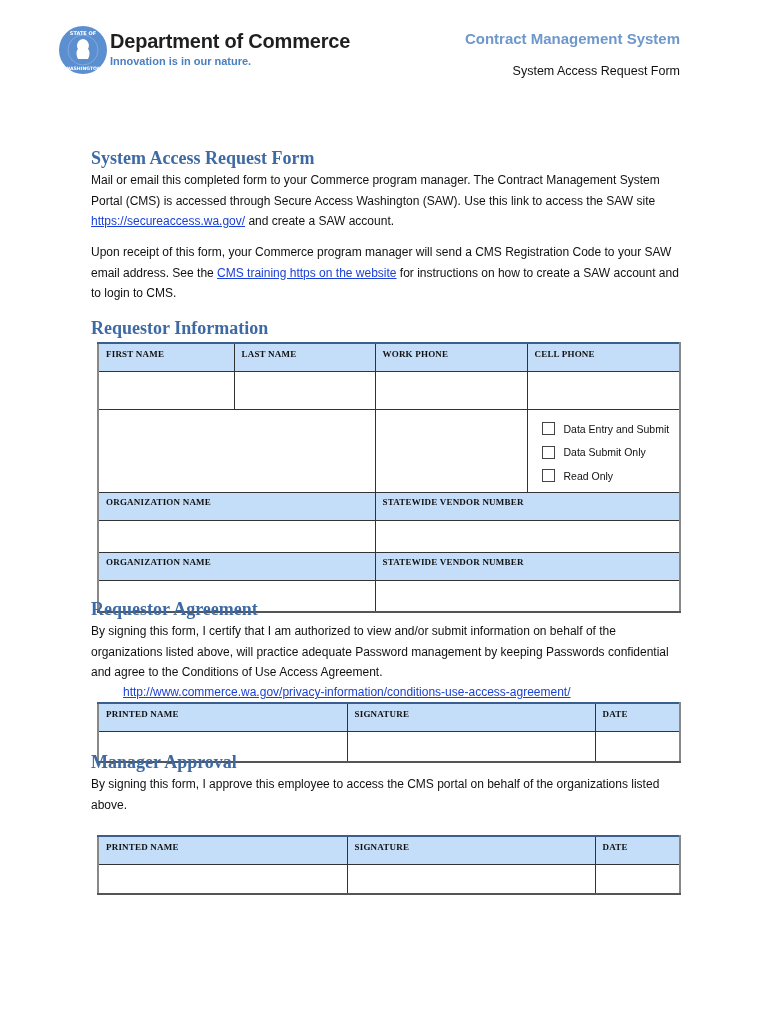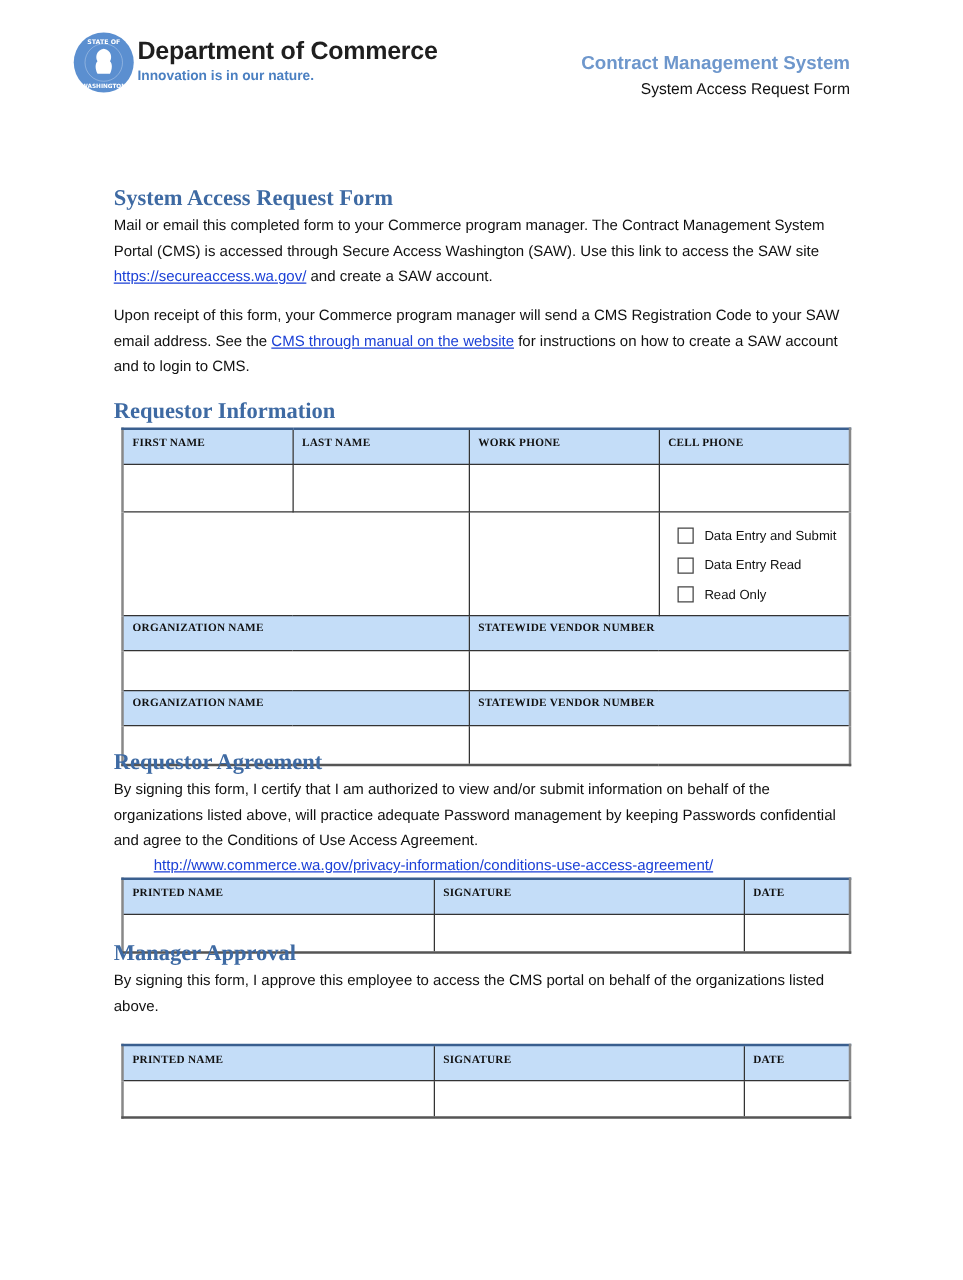--- a/index.html
+++ b/index.html
@@ -5,21 +5,21 @@
   html, body { margin: 0; padding: 0; background: #ffffff; }
   body { width: 770px; height: 1024px; position: relative; overflow: hidden;
          font-family: "Liberation Sans", sans-serif; color: #111; }
 
   
   .logo { position: absolute; left: 58px; top: 25px; width: 50px; height: 50px; }
   .dept-title { position: absolute; left: 110px; top: 30px; font-size: 20px; font-weight: bold;
                 color: #1f1f1f; letter-spacing: -0.2px; white-space: nowrap; }
   .dept-tagline { position: absolute; left: 110px; top: 55px; font-size: 11px; font-weight: bold;
                   color: #4a7fc1; white-space: nowrap; }
-  .cms-title { position: absolute; right: 90px; top: 42px; font-size: 15px; font-weight: bold;
+  .cms-title { position: absolute; right: 90px; top: 30px; font-size: 15px; font-weight: bold;
                color: #6e97cc; white-space: nowrap; }
   .cms-subtitle { position: absolute; right: 90px; top: 64px; font-size: 12.5px; color: #111; white-space: nowrap; }
 
   
   .h { position: absolute; left: 91px; font-family: "Liberation Serif", "DejaVu Serif", serif;
        font-weight: bold; font-size: 18px; color: #3e6aa3; white-space: nowrap; }
   .p { position: absolute; left: 91px; width: 590px; font-size: 12px; line-height: 20.5px; color: #111; }
   .p a, .link { color: #1a3fd6; text-decoration: underline; }
 
   
@@ -50,21 +50,21 @@
     <text x="25" y="45" font-size="4.6" fill="#fff" text-anchor="middle" font-family="DejaVu Sans, sans-serif" font-weight="bold">WASHINGTON</text>
   </svg>
 </div>
 <div class="dept-title">Department of Commerce</div>
 <div class="dept-tagline">Innovation is in our nature.</div>
 <div class="cms-title">Contract Management System</div>
 <div class="cms-subtitle">System Access Request Form</div>
 
 <div class="h" style="top:148px;">System Access Request Form</div>
 <div class="p" style="top:170px;"><span>Mail or email this completed form to your Commerce program manager. The Contract Management System Portal (CMS) is accessed through Secure Access Washington (SAW). Use this link to access the SAW site </span><a>https://secureaccess.wa.gov/</a><span> and create a SAW account.</span></div>
-<div class="p" style="top:242px;"><span>Upon receipt of this form, your Commerce program manager will send a CMS Registration Code to your SAW email address. See the </span><a>CMS through manual on the website</a><span> for instructions on how to create a SAW account and to login to CMS.</span></div>
+<div class="p" style="top:242px;"><span>Upon receipt of this form, your Commerce program manager will send a CMS Registration Code to your SAW email address. See the </span><a>CMS training https on the website</a><span> for instructions on how to create a SAW account and to login to CMS.</span></div>
 
 <div class="h" style="top:318px;">Requestor Information</div>
 <table class="form" style="top:342px;">
   <colgroup>
       <col style="width:136px">
       <col style="width:141px">
       <col style="width:152px">
       <col style="width:153px">
     </colgroup>
   <tbody>
@@ -84,21 +84,21 @@
     <td class="in" colspan="2"></td>
     <td class="in"></td>
     <td class="in">
       <div class="role-list">
         <div class="role-item">
           <span class="cb"></span>
           <span>Data Entry and Submit</span>
         </div>
         <div class="role-item">
           <span class="cb"></span>
-          <span>Data Entry Read</span>
+          <span>Data Submit Only</span>
         </div>
         <div class="role-item">
           <span class="cb"></span>
           <span>Read Only</span>
         </div>
       </div>
     </td>
   </tr>
   <tr>
     <td class="hd" colspan="2">ORGANIZATION NAME</td>

